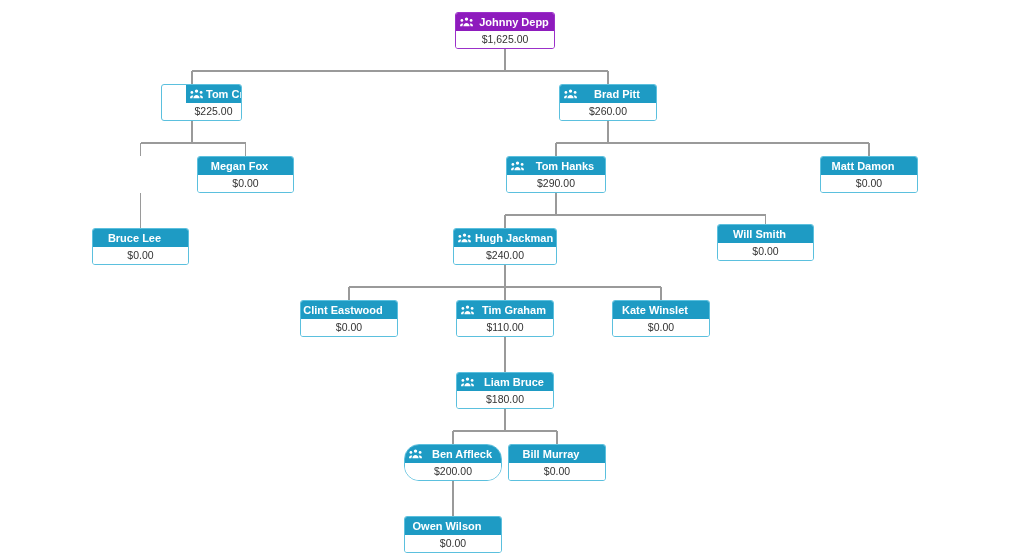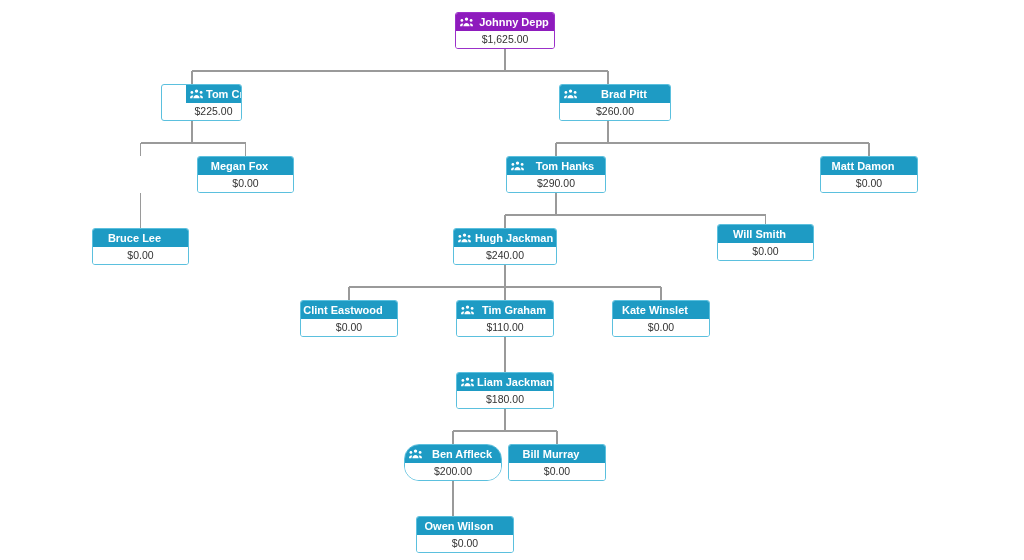--- a/index.html
+++ b/index.html
@@ -112,21 +112,21 @@
             <circle cx="1.9" cy="3.4" r="1.4"></circle>
             <path d="M0 9.2c0-1.6 0.9-2.6 2.2-2.6 0.4 0 0.8 0.1 1.1 0.3-0.6 0.6-0.9 1.4-0.9 2.3z"></path>
             <circle cx="11.1" cy="3.4" r="1.4"></circle>
             <path d="M13 9.2c0-1.6-0.9-2.6-2.2-2.6-0.4 0-0.8 0.1-1.1 0.3 0.6 0.6 0.9 1.4 0.9 2.3z"></path>
           </svg>
         </span>
         <span class="nm">Tom Cruise</span>
       </div>
       <div class="amt">$225.00</div>
     </div>
-    <div class="node teal" style="left: 559px; top: 84px; width: 112px; height: 37px;">
+    <div class="node teal" style="left: 559px; top: 84px; width: 98px; height: 37px;">
       <div class="hdr">
         <span class="ico">
           <svg width="13" height="10" viewBox="0 0 13 10" fill="#ffffff">
             <circle cx="6.5" cy="2.1" r="1.7"></circle>
             <path d="M3.4 9.2c0-1.9 1.4-3.2 3.1-3.2s3.1 1.3 3.1 3.2z"></path>
             <circle cx="1.9" cy="3.4" r="1.4"></circle>
             <path d="M0 9.2c0-1.6 0.9-2.6 2.2-2.6 0.4 0 0.8 0.1 1.1 0.3-0.6 0.6-0.9 1.4-0.9 2.3z"></path>
             <circle cx="11.1" cy="3.4" r="1.4"></circle>
             <path d="M13 9.2c0-1.6-0.9-2.6-2.2-2.6-0.4 0-0.8 0.1-1.1 0.3 0.6 0.6 0.9 1.4 0.9 2.3z"></path>
           </svg>
@@ -224,21 +224,21 @@
         <span class="ico">
           <svg width="13" height="10" viewBox="0 0 13 10" fill="#ffffff">
             <circle cx="6.5" cy="2.1" r="1.7"></circle>
             <path d="M3.4 9.2c0-1.9 1.4-3.2 3.1-3.2s3.1 1.3 3.1 3.2z"></path>
             <circle cx="1.9" cy="3.4" r="1.4"></circle>
             <path d="M0 9.2c0-1.6 0.9-2.6 2.2-2.6 0.4 0 0.8 0.1 1.1 0.3-0.6 0.6-0.9 1.4-0.9 2.3z"></path>
             <circle cx="11.1" cy="3.4" r="1.4"></circle>
             <path d="M13 9.2c0-1.6-0.9-2.6-2.2-2.6-0.4 0-0.8 0.1-1.1 0.3 0.6 0.6 0.9 1.4 0.9 2.3z"></path>
           </svg>
         </span>
-        <span class="nm">Liam Jackman</span>
+        <span class="nm">Liam Bruce</span>
       </div>
       <div class="amt">$180.00</div>
     </div>
     <div class="node teal" style="left: 404px; top: 444px; width: 98px; height: 37px; border-radius: 15px;">
       <div class="hdr">
         <span class="ico">
           <svg width="13" height="10" viewBox="0 0 13 10" fill="#ffffff">
             <circle cx="6.5" cy="2.1" r="1.7"></circle>
             <path d="M3.4 9.2c0-1.9 1.4-3.2 3.1-3.2s3.1 1.3 3.1 3.2z"></path>
             <circle cx="1.9" cy="3.4" r="1.4"></circle>
@@ -250,19 +250,19 @@
         <span class="nm">Ben Affleck</span>
       </div>
       <div class="amt">$200.00</div>
     </div>
     <div class="node teal" style="left: 508px; top: 444px; width: 98px; height: 37px;">
       <div class="hdr noico">
         <span class="nm">Bill Murray</span>
       </div>
       <div class="amt">$0.00</div>
     </div>
-    <div class="node teal" style="left: 416px; top: 516px; width: 98px; height: 37px;">
+    <div class="node teal" style="left: 404px; top: 516px; width: 98px; height: 37px;">
       <div class="hdr noico">
         <span class="nm">Owen Wilson</span>
       </div>
       <div class="amt">$0.00</div>
     </div>
   </div>
 
 </body></html>

